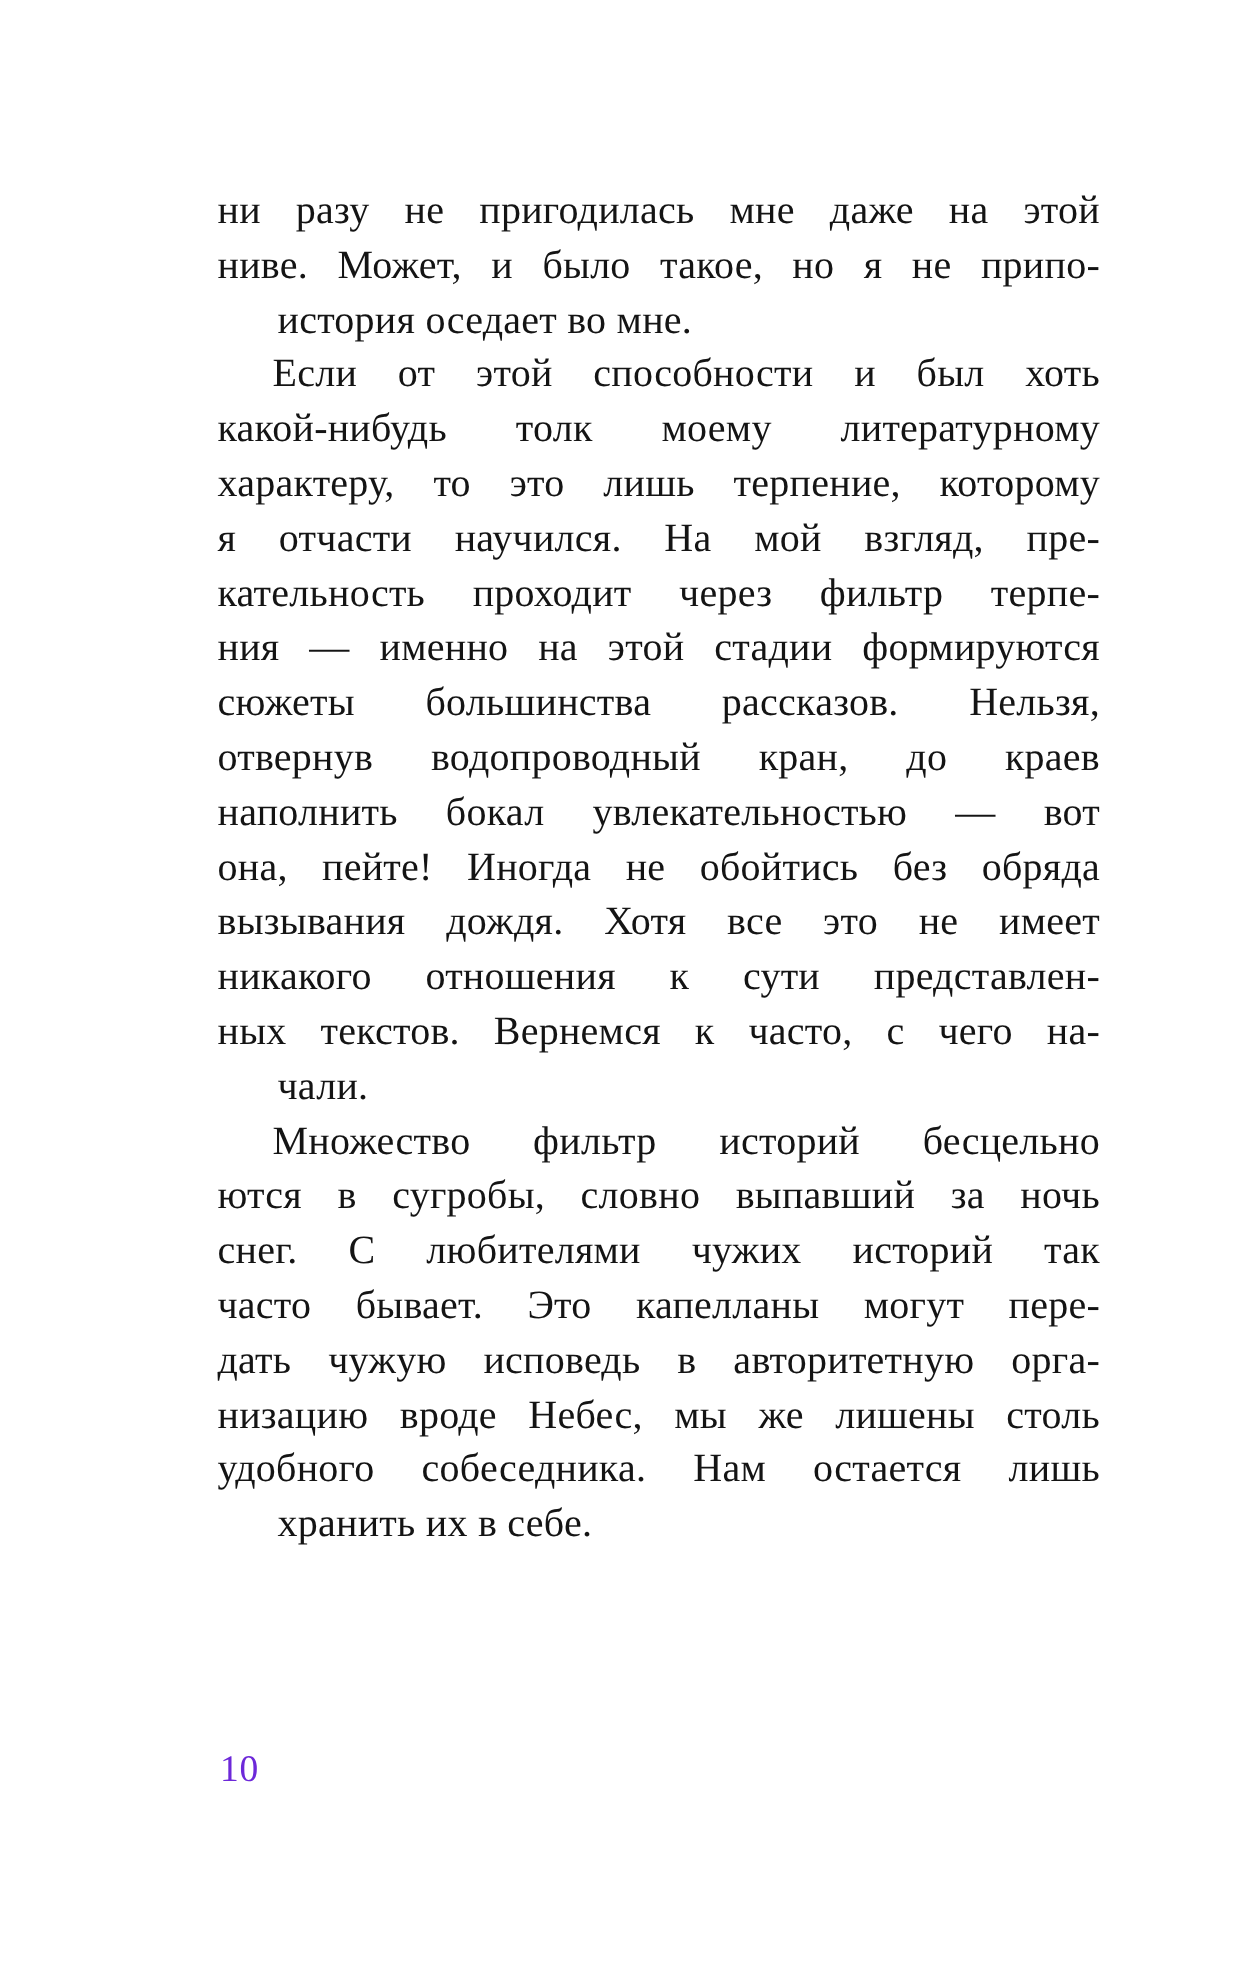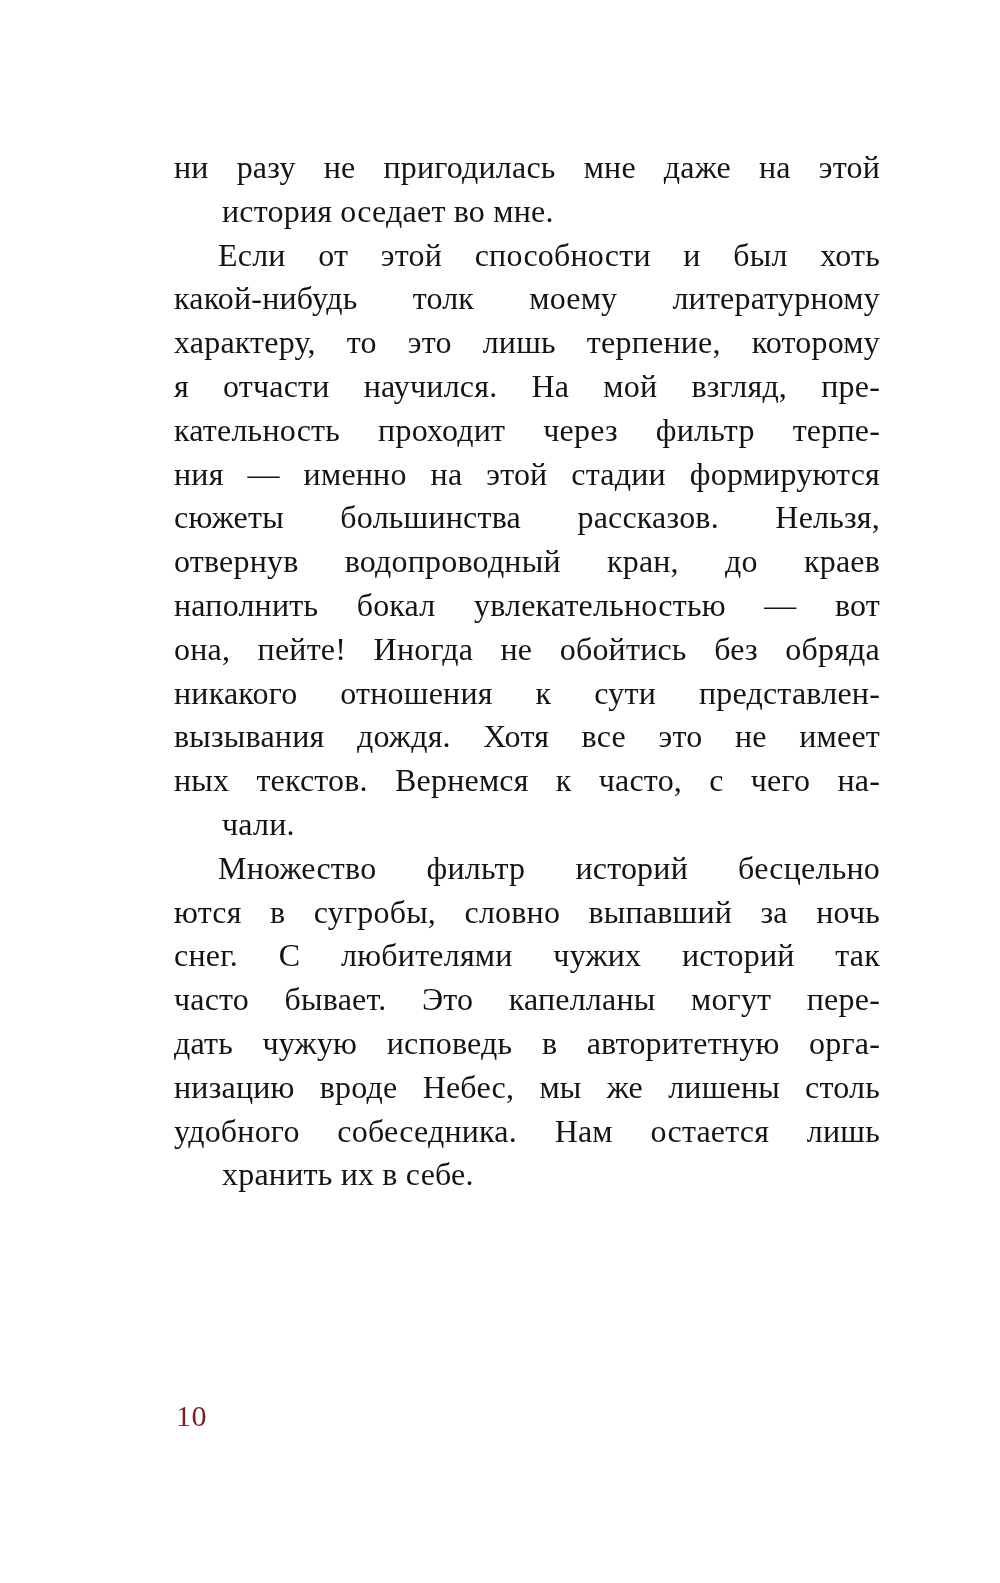--- a/index.html
+++ b/index.html
@@ -40,42 +40,43 @@
   .line.indent {
     text-indent: 44px;
   }
   .page-number {
     position: absolute;
     left: 176px;
     top: 1398px;
     font-size: 30px;
     line-height: 36px;
     letter-spacing: 0.5px;
-    color: #7f1d1d;
+    color: #6d28d9;
   }
 </style>
 </head>
 <body>
 
 <div class="page">
   <div class="text-block" id="text-block">
       <div class="line">ни разу не пригодилась мне даже на этой</div>
+      <div class="line">ниве. Может, и было такое, но я не припо-</div>
       <div class="line para-end">история оседает во мне.</div>
       <div class="line indent">Если от этой способности и был хоть</div>
       <div class="line">какой-нибудь толк моему литературному</div>
       <div class="line">характеру, то это лишь терпение, которому</div>
       <div class="line">я отчасти научился. На мой взгляд, пре-</div>
       <div class="line">кательность проходит через фильтр терпе-</div>
       <div class="line">ния — именно на этой стадии формируются</div>
       <div class="line">сюжеты большинства рассказов. Нельзя,</div>
       <div class="line">отвернув водопроводный кран, до краев</div>
       <div class="line">наполнить бокал увлекательностью — вот</div>
       <div class="line">она, пейте! Иногда не обойтись без обряда</div>
+      <div class="line">вызывания дождя. Хотя все это не имеет</div>
       <div class="line">никакого отношения к сути представлен-</div>
-      <div class="line">вызывания дождя. Хотя все это не имеет</div>
       <div class="line">ных текстов. Вернемся к часто, с чего на-</div>
       <div class="line para-end">чали.</div>
       <div class="line indent">Множество фильтр историй бесцельно</div>
       <div class="line">ются в сугробы, словно выпавший за ночь</div>
       <div class="line">снег. С любителями чужих историй так</div>
       <div class="line">часто бывает. Это капелланы могут пере-</div>
       <div class="line">дать чужую исповедь в авторитетную орга-</div>
       <div class="line">низацию вроде Небес, мы же лишены столь</div>
       <div class="line">удобного собеседника. Нам остается лишь</div>
       <div class="line para-end">хранить их в себе.</div>

